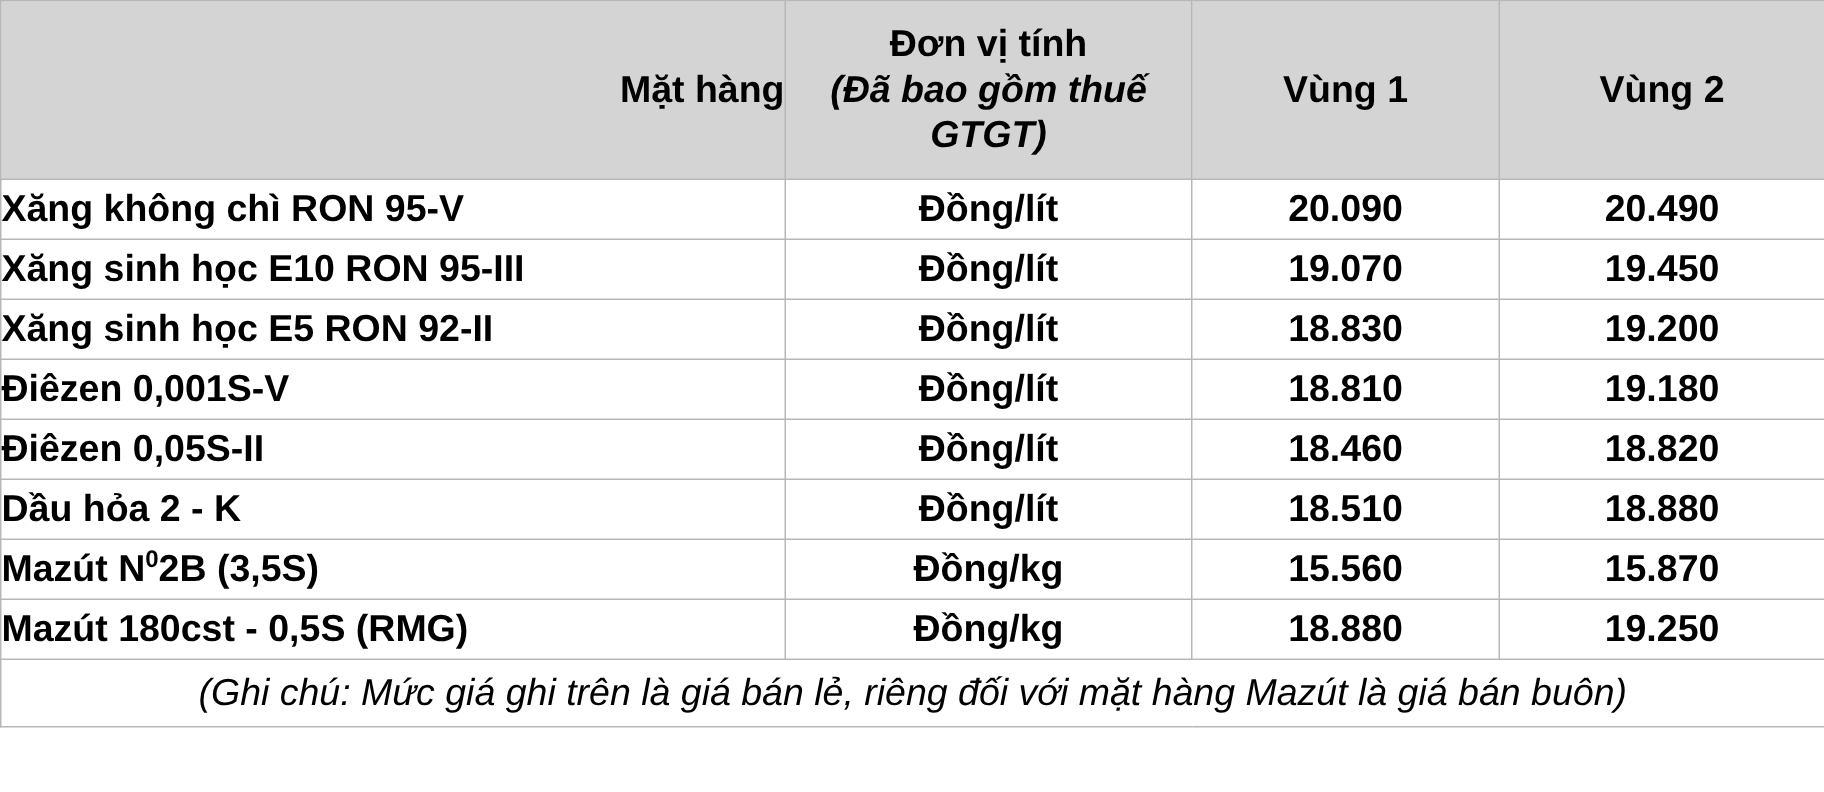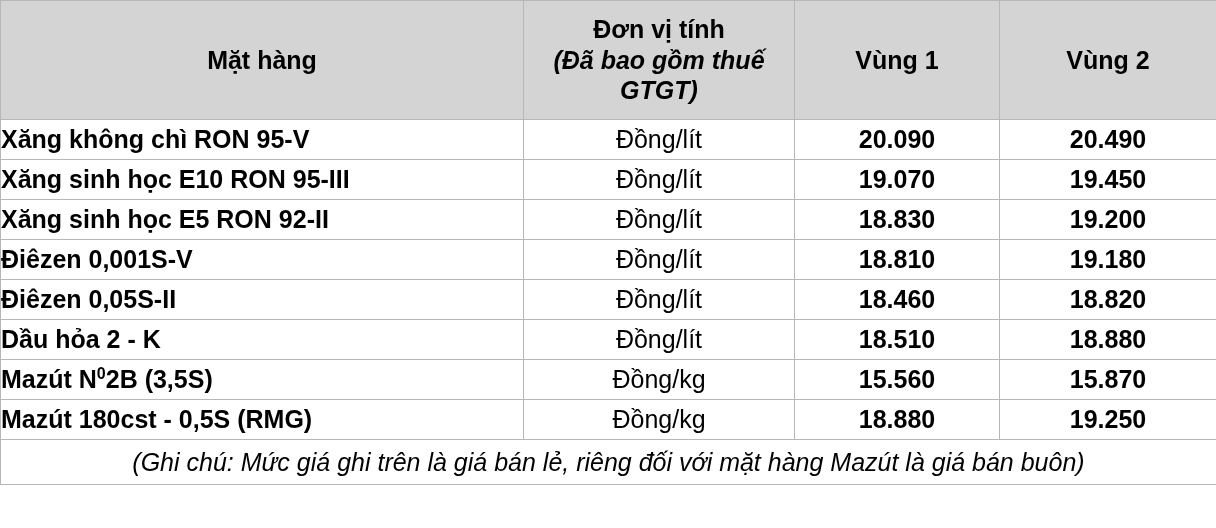--- a/index.html
+++ b/index.html
@@ -40,20 +40,21 @@
   thead th {
     background: #d4d4d4;
     height: 118px;
     font-size: 25px;
     font-weight: bold;
     text-align: center;
     line-height: 1.22;
   }
   th.head-item {
     padding: 0 10px;
+    text-align: right;
   }
   th.head-unit {
     padding: 0 8px;
   }
   th.head-unit .unit-line1 {
     font-style: normal;
     display: block;
   }
   th.head-unit .unit-line2 {
     font-style: italic;
@@ -64,21 +65,21 @@
     height: 39px;
     font-size: 25px;
   }
   td.item-name {
     text-align: left;
     padding-left: 8px;
     font-weight: bold;
   }
   td.unit-cell {
     text-align: center;
-    font-weight: normal;
+    font-weight: bold;
   }
   td.zone-cell {
     text-align: center;
     font-weight: bold;
   }
   sup.sup-zero {
     font-size: 16px;
     vertical-align: super;
     line-height: 0;
   }

